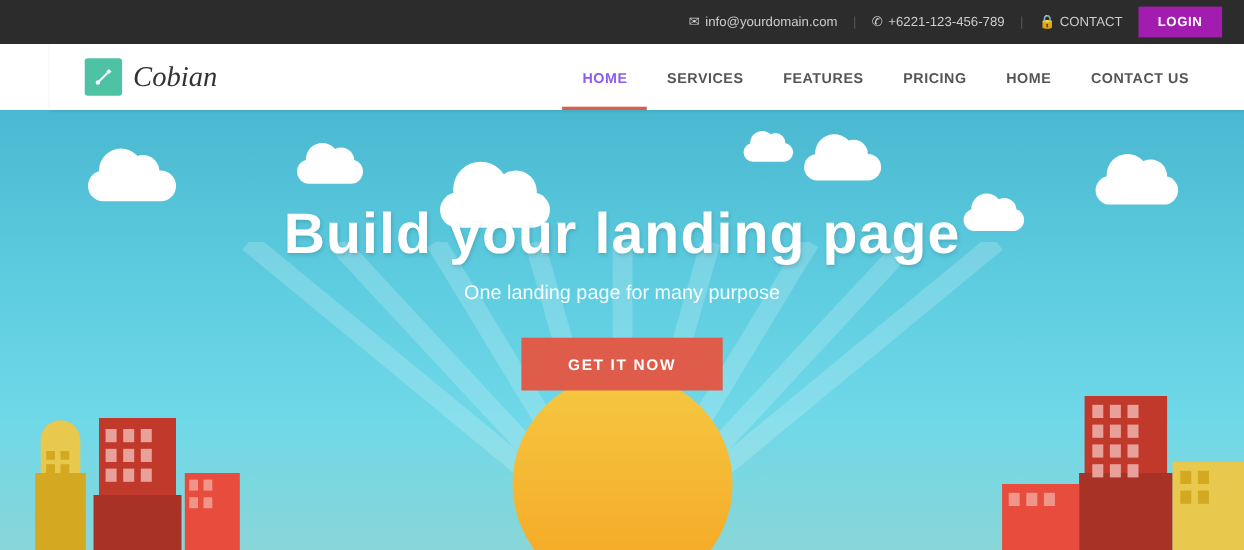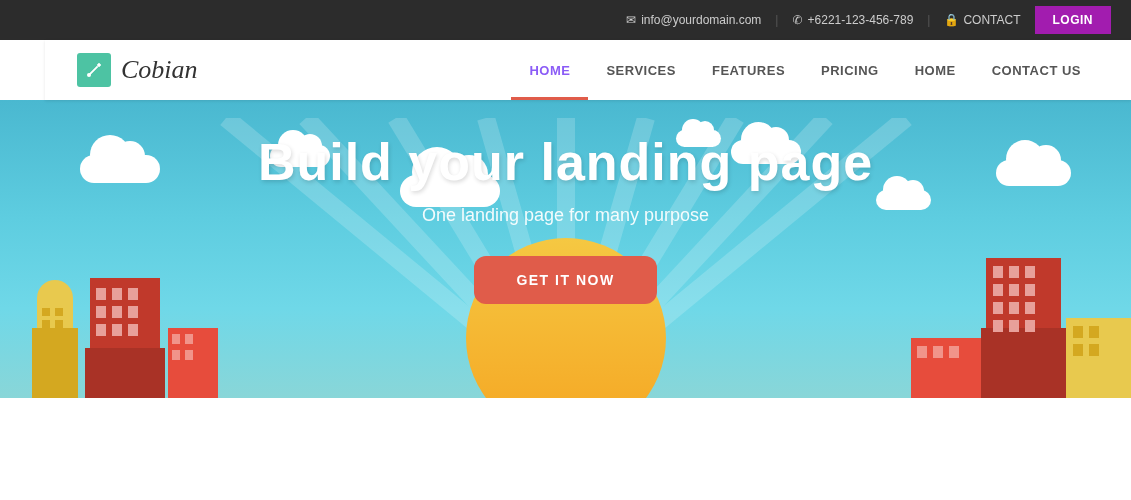--- a/index.html
+++ b/index.html
@@ -109,21 +109,21 @@
       left: 0;
       right: 0;
       height: 3px;
       background: #e05c4a;
     }
 
     
     .hero {
       position: relative;
       background: linear-gradient(180deg, #4ab8d0 0%, #5ecde0 40%, #6fd8e8 70%, #89d6d8 100%);
-      height: 298px;
+      height: 400px;
       overflow: hidden;
       display: flex;
       flex-direction: column;
       align-items: center;
       justify-content: center;
       padding-bottom: 60px;
     }
 
     
     .cloud {
@@ -189,21 +189,21 @@
     }
     .hero-cta {
       background: #e05c4a;
       color: #fff;
       border: none;
       padding: 16px 42px;
       font-size: 14px;
       font-weight: 700;
       letter-spacing: 1.5px;
       cursor: pointer;
-      border-radius: 12px;
+      border-radius: 0;
     }
 
     
     .sun {
       position: absolute;
       bottom: -40px;
       left: 50%;
       transform: translateX(-50%);
       width: 200px;
       height: 200px;

